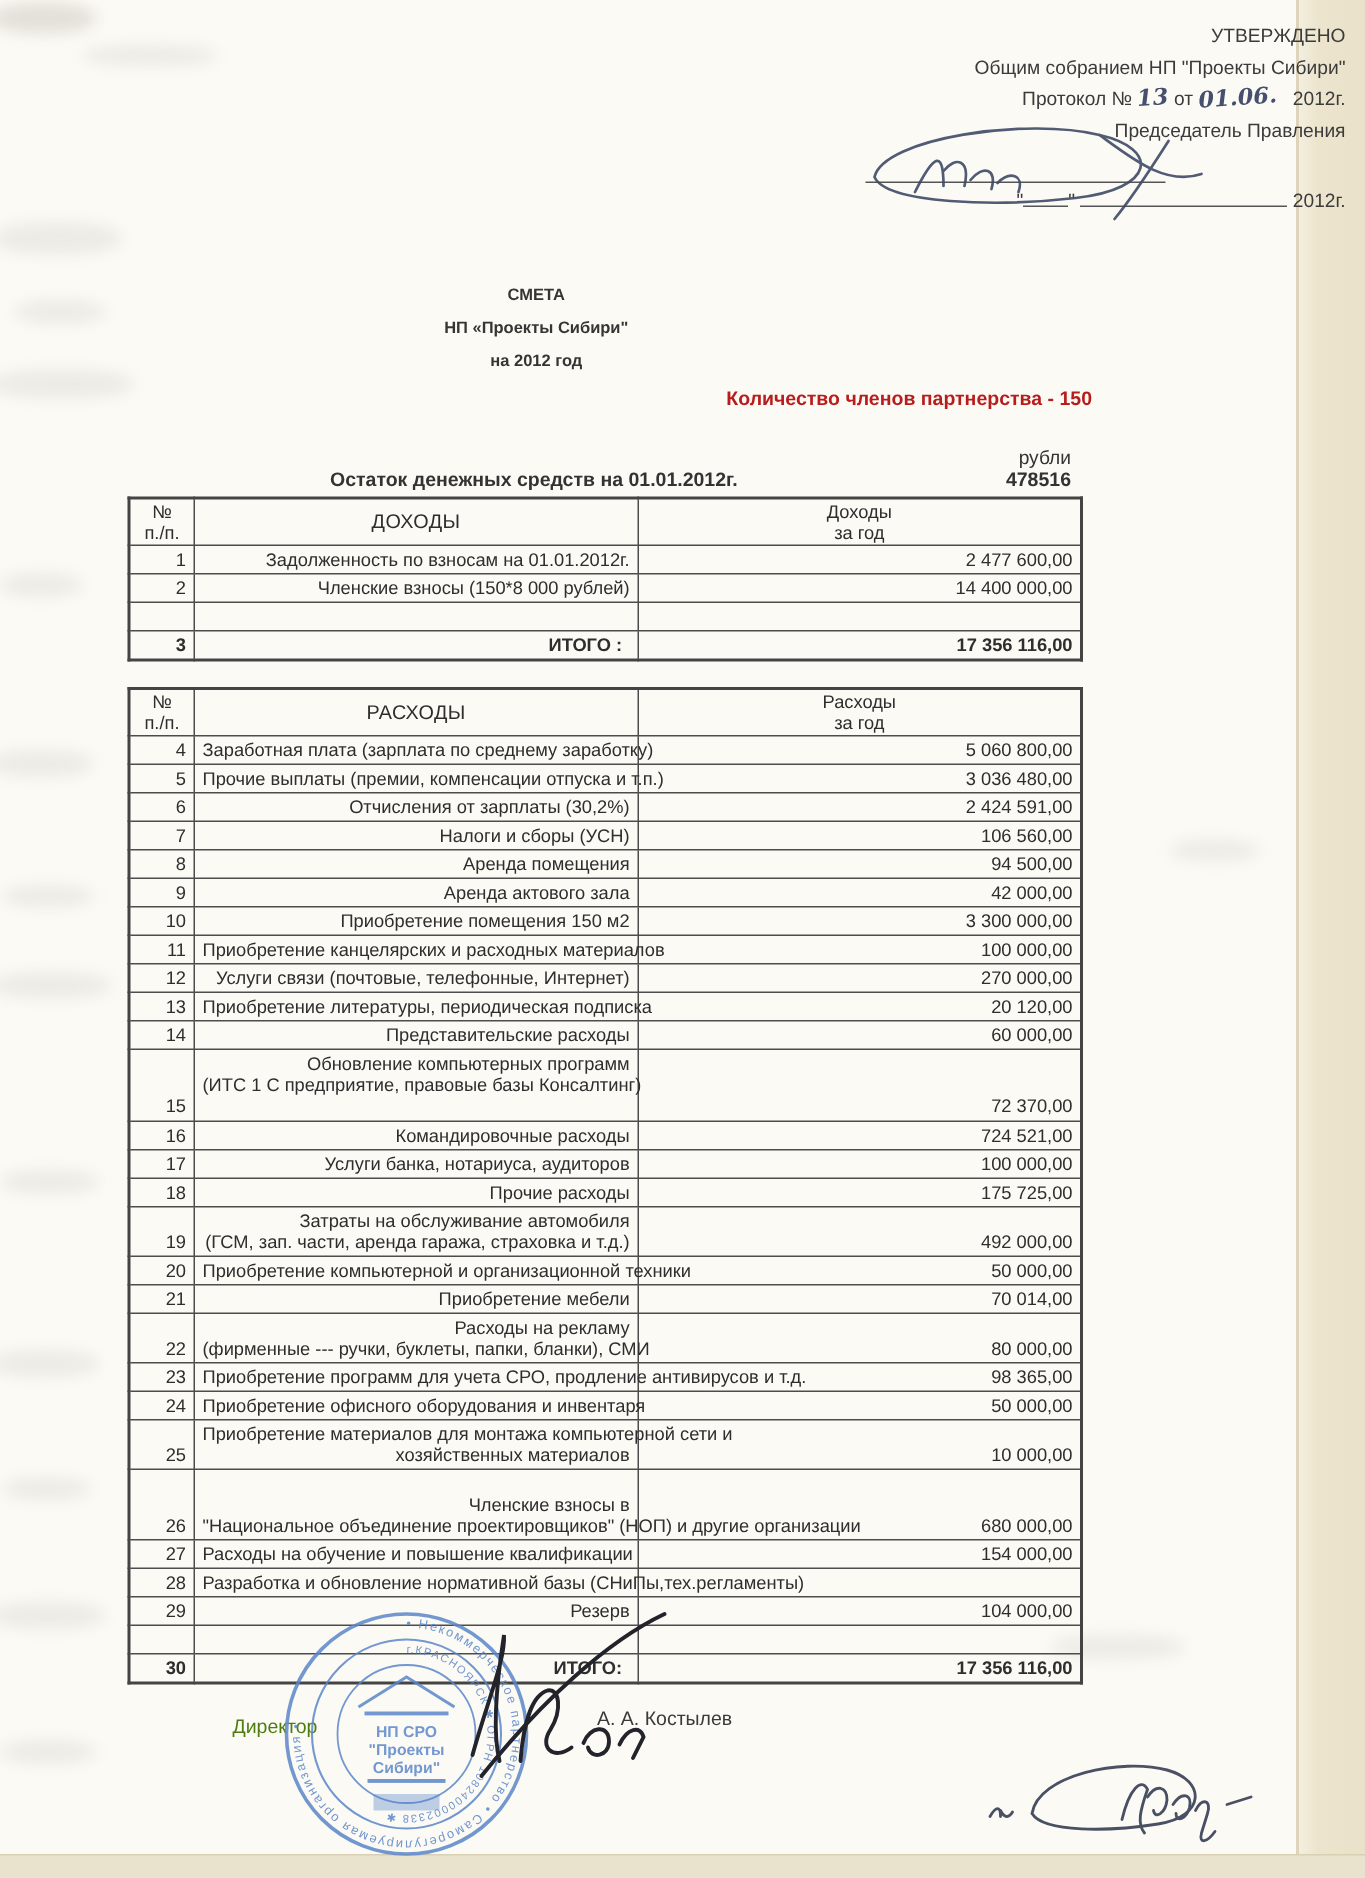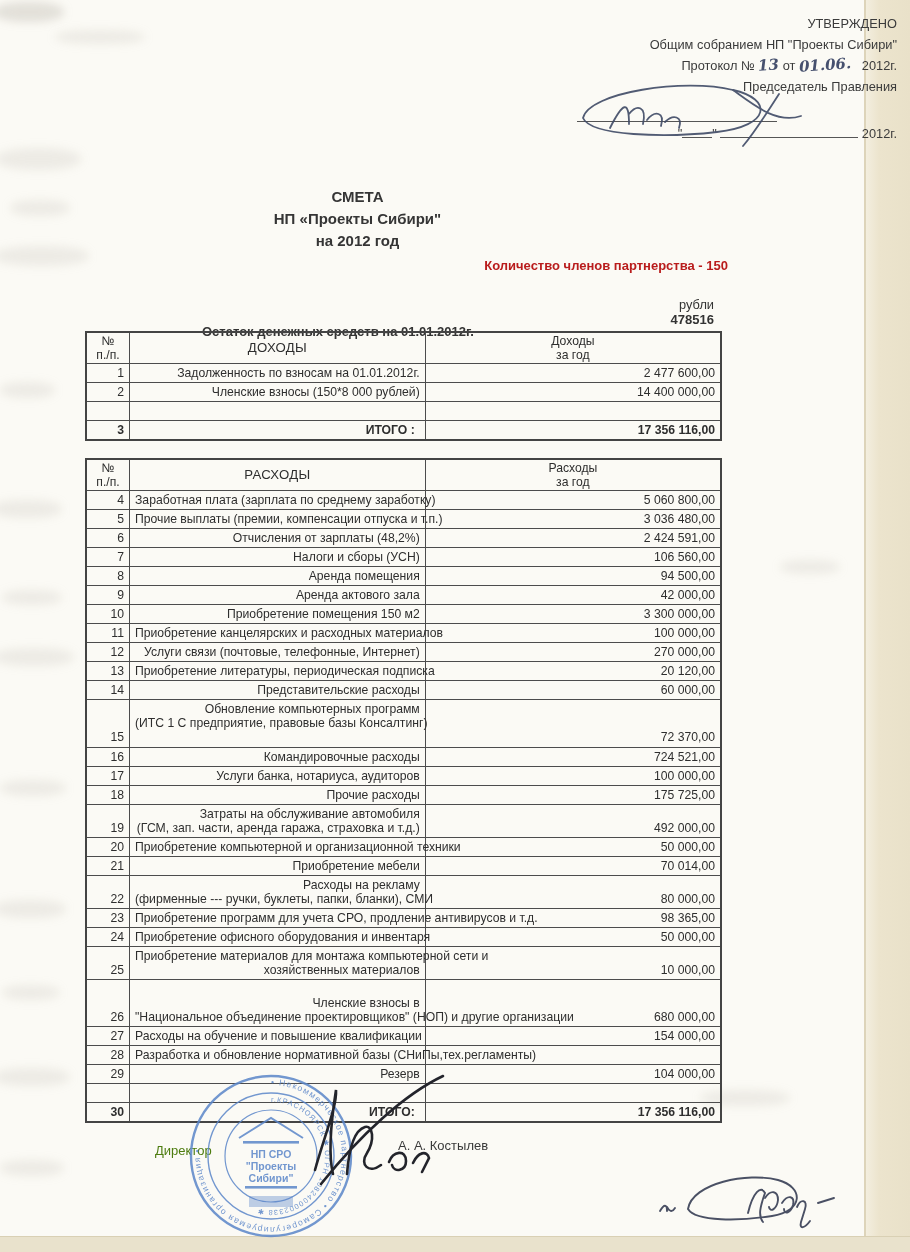--- a/index.html
+++ b/index.html
@@ -17,24 +17,24 @@
     background:#e9e2cc;border-top:1px solid #d9d0b4;}
   
   .blob{position:absolute;background:rgba(170,163,150,.16);border-radius:45%;filter:blur(5px);}
   
   .approval{position:absolute;left:577px;top:14px;width:320px;font-size:12.8px;line-height:20.5px;color:#3b3b3b;text-align:right;}
   .approval .hw{font-family:"DejaVu Serif", serif;font-style:italic;font-weight:bold;color:#46506e;font-size:15px;display:inline-block;transform:rotate(-4deg);}
   .sig-line{display:block;width:200px;border-bottom:1.4px solid #555;height:24px;}
   .blank-u{display:inline-block;border-bottom:1.2px solid #555;height:12px;vertical-align:baseline;}
   .approval-sig{position:absolute;left:-12px;top:58px;pointer-events:none;}
   
-  .title{position:absolute;left:85px;top:186px;width:545px;text-align:center;font-weight:bold;font-size:15px;line-height:22px;color:#353535;}
+  .title{position:absolute;left:85px;top:186px;width:545px;text-align:center;font-weight:bold;font-size:11px;line-height:22px;color:#353535;}
   .members{position:absolute;top:258px;right:182px;font-weight:bold;font-size:13px;color:#b91c1c;}
   .rub{position:absolute;top:297px;right:196px;font-size:12.8px;}
-  .balance-label{position:absolute;left:202px;top:312px;font-weight:bold;font-size:13px;margin-top:12px;}
+  .balance-label{position:absolute;left:220px;top:312px;font-weight:bold;font-size:13px;}
   .balance-value{position:absolute;top:312px;right:196px;font-weight:bold;font-size:13px;}
   
   .doc-table{position:absolute;left:85px;border-collapse:collapse;table-layout:fixed;width:637px;
     font-size:12.2px;line-height:1.15;color:#2e2e2e;}
   .doc-table.t1{top:331px;}
   .doc-table.t2{top:458px;}
   .doc-table td,.doc-table th{border:1.5px solid #4c4c4c;padding:2px 5px;font-weight:normal;}
   .doc-table{border:2px solid #444;}
   .col-num{width:38px;text-align:right;vertical-align:bottom;padding-right:4px;}
   .col-desc{width:445px;text-align:right;vertical-align:top;}
@@ -186,21 +186,21 @@
       <tr>
         <td class="col-num">5</td>
         <td class="col-desc">
           <div class="desc-line">Прочие выплаты (премии, компенсации отпуска и т.п.)</div>
         </td>
         <td class="col-val">3 036 480,00</td>
       </tr>
       <tr>
         <td class="col-num">6</td>
         <td class="col-desc">
-          <div class="desc-line">Отчисления от зарплаты (48,2%)</div>
+          <div class="desc-line">Отчисления от зарплаты (30,2%)</div>
         </td>
         <td class="col-val">2 424 591,00</td>
       </tr>
       <tr>
         <td class="col-num">7</td>
         <td class="col-desc">
           <div class="desc-line">Налоги и сборы (УСН)</div>
         </td>
         <td class="col-val">106 560,00</td>
       </tr>

